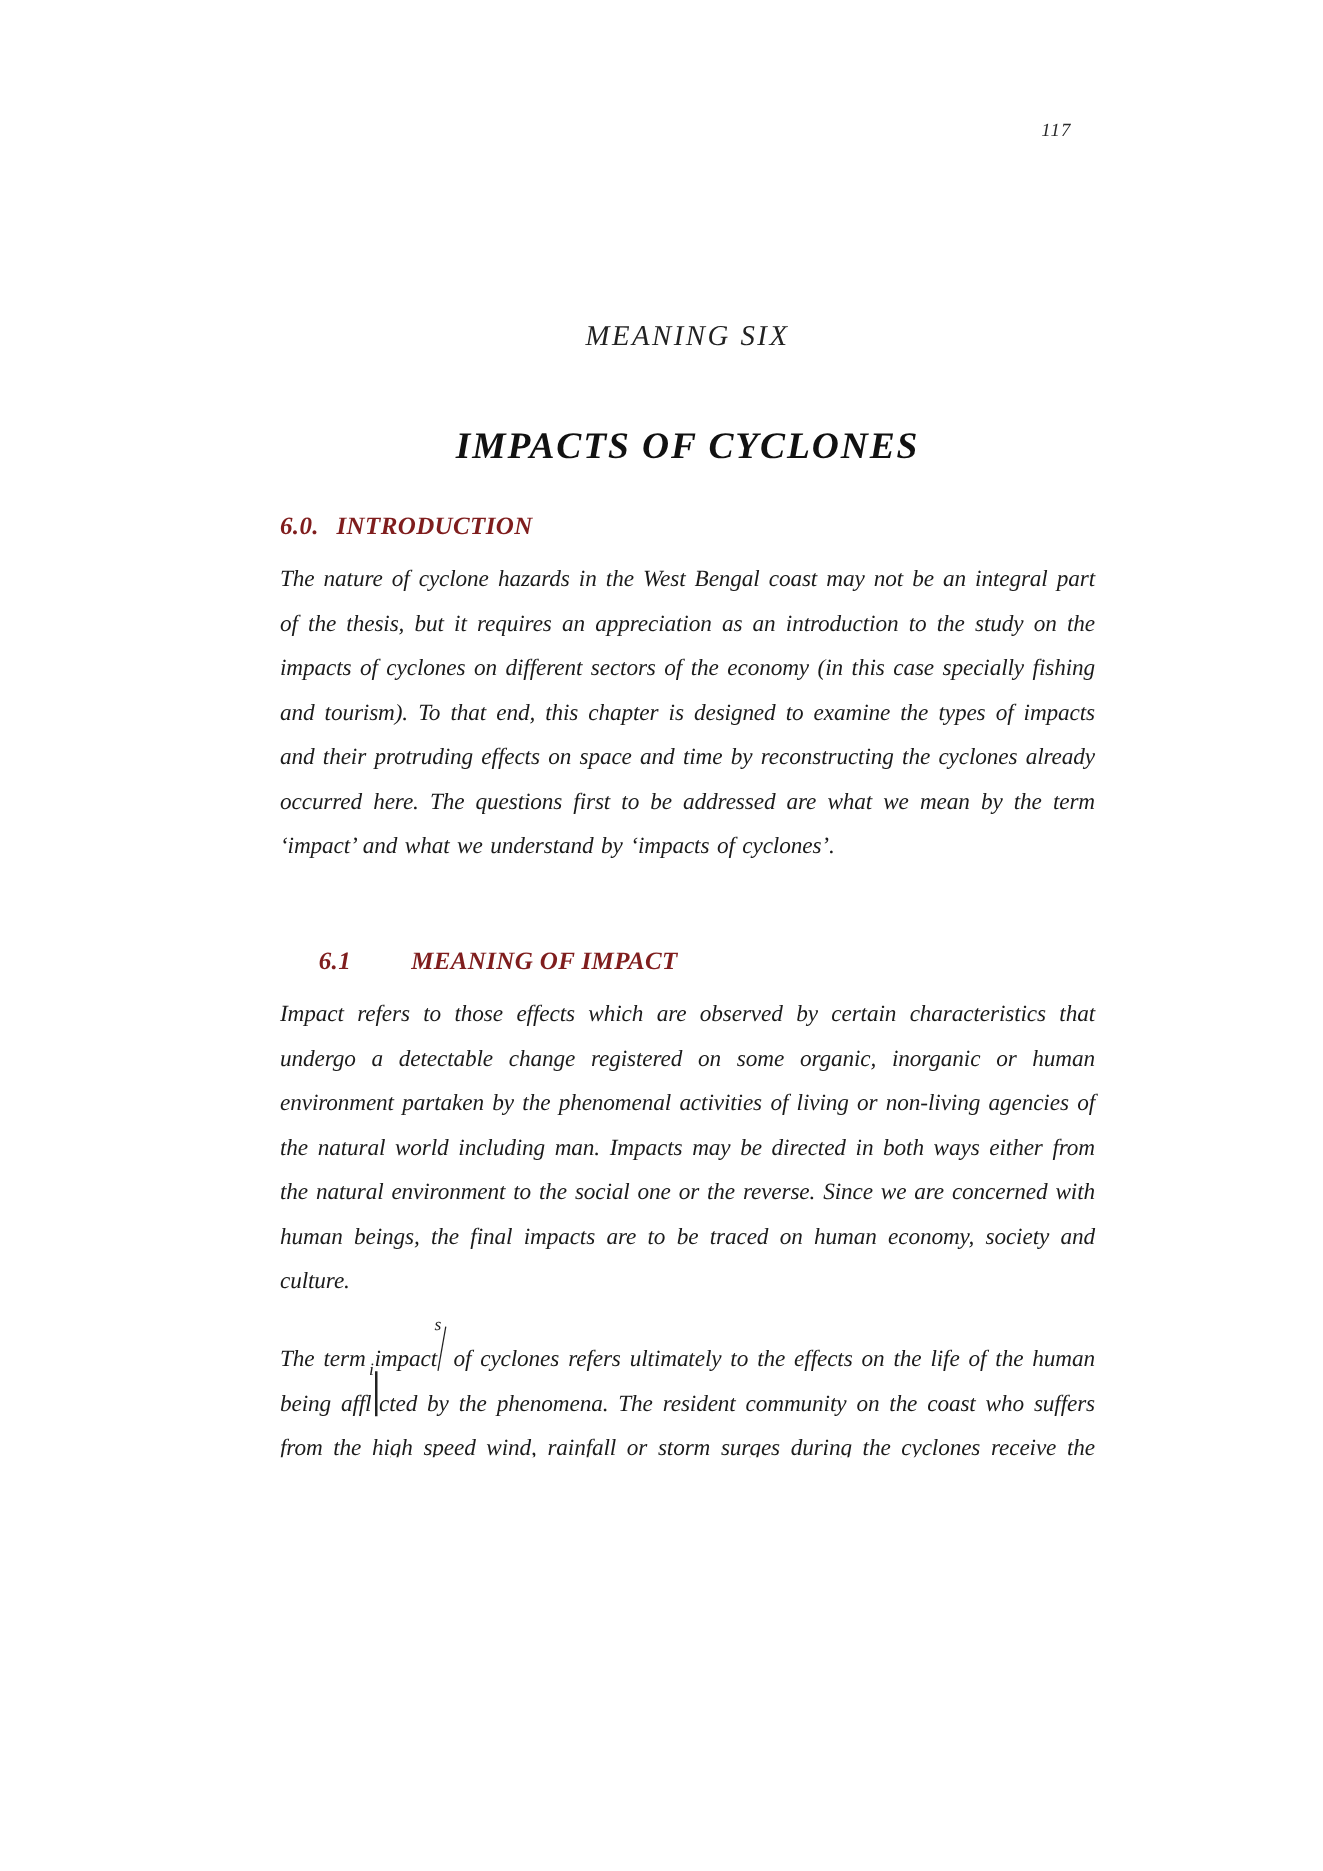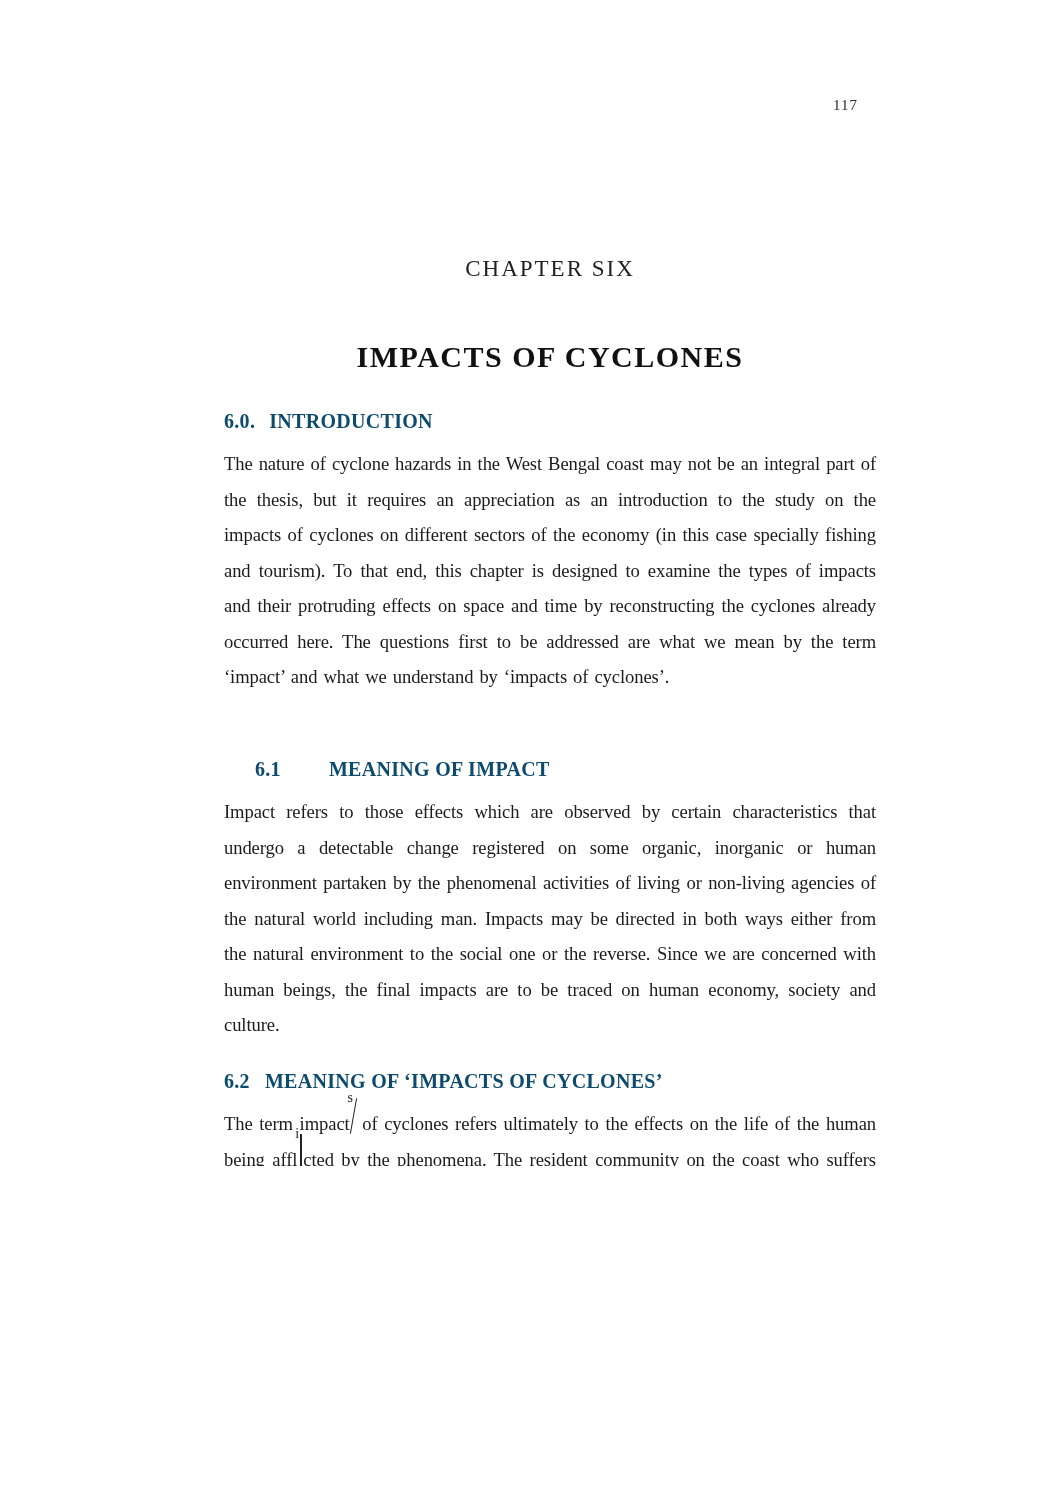--- a/index.html
+++ b/index.html
@@ -6,20 +6,21 @@
   html, body { background: #ffffff; }
   body { font-family: "Liberation Serif", "DejaVu Serif", serif; }
 
   .page {
     position: relative;
     width: 1058px;
     height: 1166px;
     background: #ffffff;
     color: #1b1b1b;
     overflow: hidden;
+    font-style: italic;
   }
 
   .page-number {
     position: absolute;
     top: 97px;
     left: 833px;
     font-size: 15px;
     letter-spacing: 1px;
     color: #2a2a2a;
   }
@@ -50,21 +51,21 @@
 
   .section { position: absolute; left: 224px; width: 652px; }
   .sec-60 { top: 410px; }
   .sec-61 { top: 758px; }
   .sec-62 { top: 1070px; }
 
   .sec-heading {
     font-size: 20px;
     font-weight: 700;
     letter-spacing: 0.3px;
-    color: #0c4a6e;
+    color: #7f1d1d;
     margin-bottom: 13px;
     white-space: nowrap;
   }
   .sec-num { display: inline-block; }
   .gap-sm  { margin-right: 14px; }
   .gap-tab { margin-right: 48px; margin-left: 31px; }
   .gap-md  { margin-right: 15px; }
 
   .body-text {
     font-size: 18.6px;
@@ -102,32 +103,31 @@
     color: #222;
   }
 </style>
 </head>
 <body>
 
 <div class="page">
 
   <div class="page-number">117</div>
 
-  <div class="chapter-heading">CHAPTER SIX</div>
+  <div class="chapter-heading">MEANING SIX</div>
 
   <div class="doc-title">IMPACTS OF CYCLONES</div>
 
   <div class="section sec-60">
     <div class="sec-heading"><span class="sec-num gap-sm">6.0.</span><span class="sec-title">INTRODUCTION</span></div>
     <p class="body-text">The nature of cyclone hazards in the West Bengal coast may not be an integral part of the thesis, but it requires an appreciation as an introduction to the study on the impacts of cyclones on different sectors of the economy  (in this case specially fishing and tourism). To that end, this chapter is designed to examine the types of impacts and their protruding effects on space and time by reconstructing the cyclones already occurred here. The questions first to be addressed are what we mean by the term ‘impact’ and what we understand by ‘impacts of cyclones’.</p>
   </div>
 
   <div class="section sec-61">
     <div class="sec-heading"><span class="sec-num gap-tab">6.1</span><span class="sec-title">MEANING OF IMPACT</span></div>
     <p class="body-text">Impact refers to those effects which are observed by certain characteristics that undergo a detectable change registered on some organic, inorganic or human environment partaken by the phenomenal activities of living or non-living agencies of the natural world including man. Impacts may be directed in both ways either from the natural environment to the social one or the reverse. Since we are concerned with human beings, the final impacts are to be traced on human economy, society and culture.</p>
   </div>
 
   <div class="section sec-62">
-    <div class="sec-heading"><span class="sec-num gap-md">6.2</span><span class="sec-title">MEANING OF ‘IMPACTS OF CYCLONES’</span></div>
     <p class="body-text"><span>The term impact</span><span class="ins slanted"><span class="mark-letter">s</span></span><span> of cyclones refers ultimately to the effects on the life of the human being affl</span><span class="ins"><span class="mark-letter">i</span></span><span>cted by the phenomena. The resident community on the coast who suffers from the high speed wind, rainfall or storm surges during the cyclones receive the final impacts by a number of alterations in the physical environment acting as the media through which the social and economic effects percolate. The primary impacts of cyclones are registered mainly upon</span></p>
   </div>
 
 </div>
 
 </body></html>

